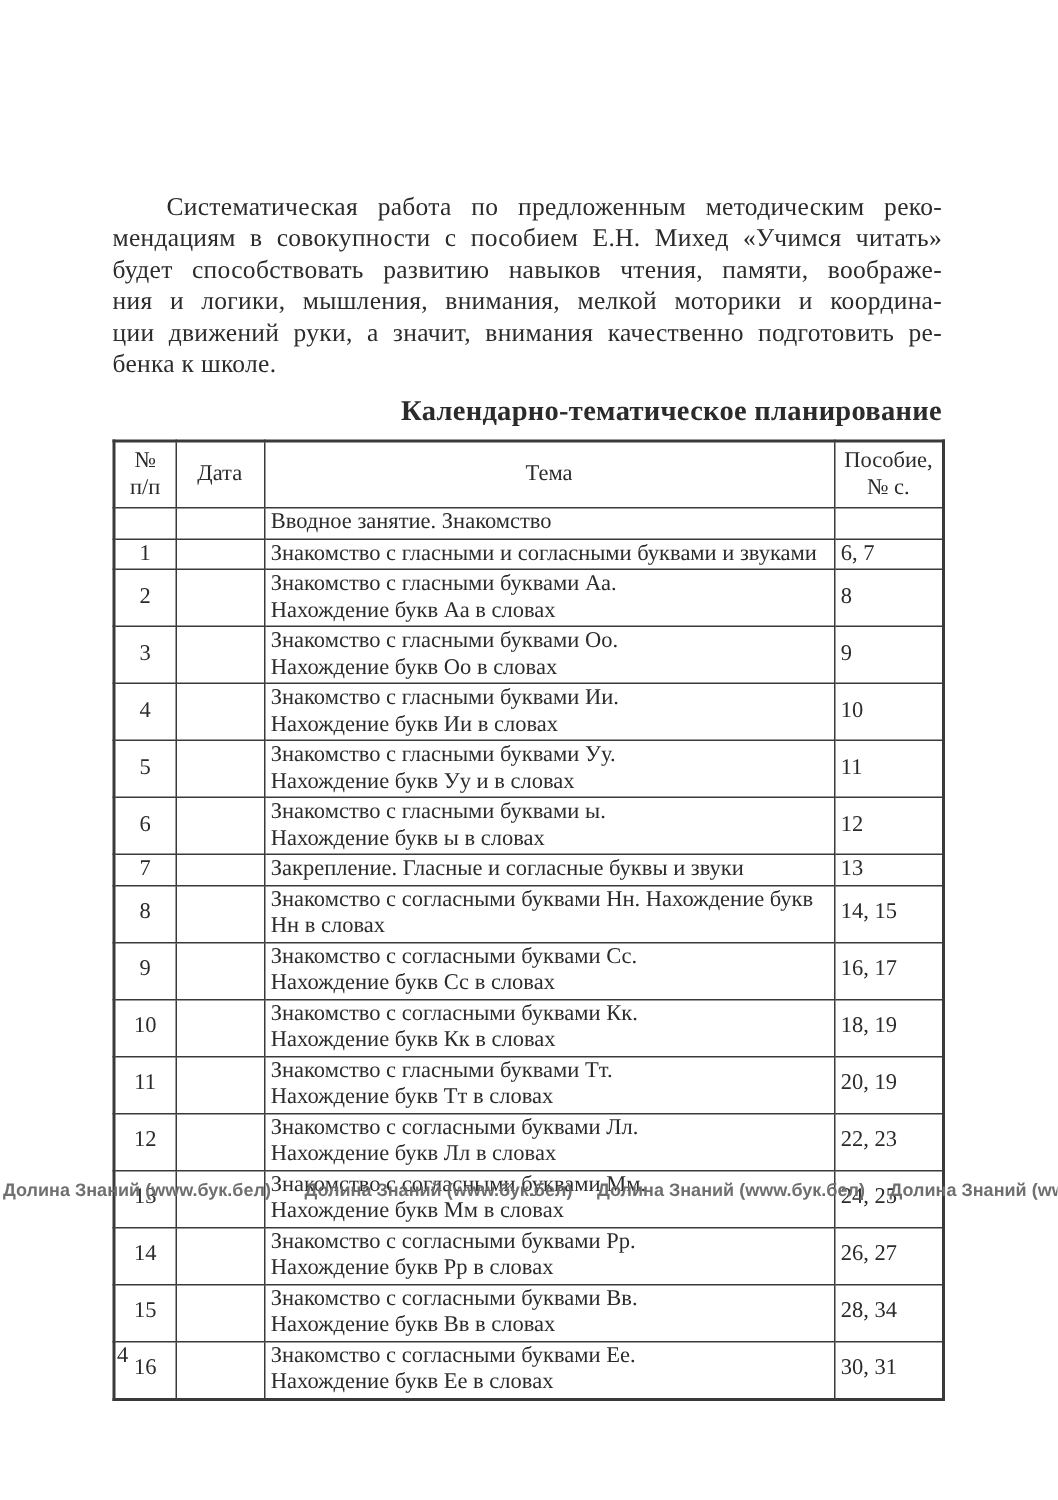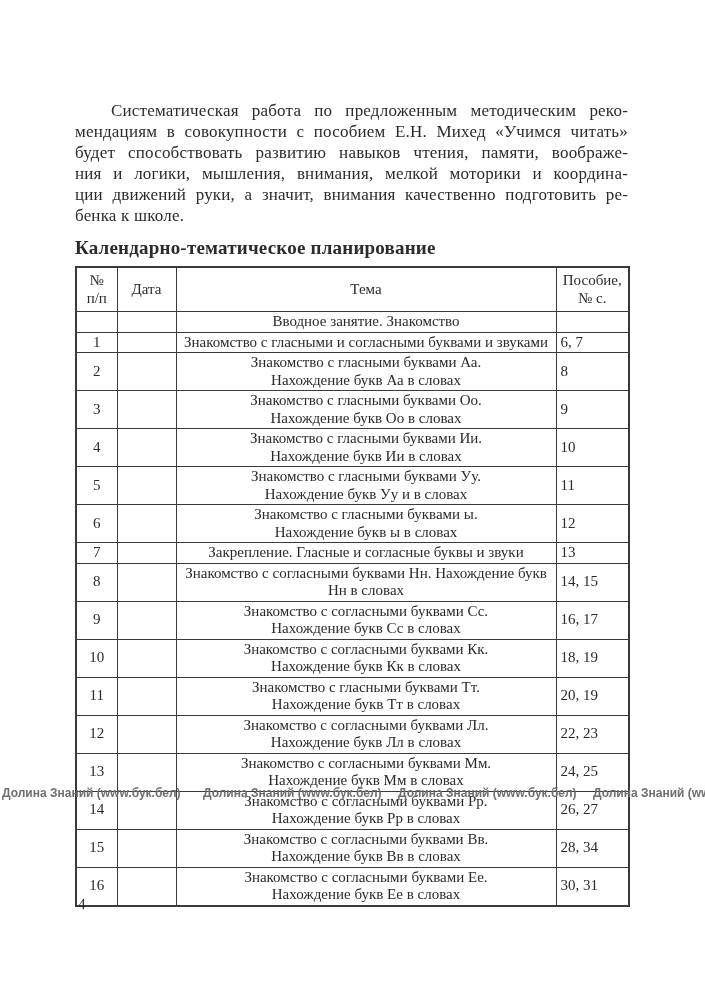--- a/index.html
+++ b/index.html
@@ -27,28 +27,28 @@
   .intro{
     font-size:17px;
     line-height:21px;
     letter-spacing:0.2px;
   }
   .intro-line{
     text-align:justify;
     text-align-last:justify;
     white-space:nowrap;
   }
-  .intro-line:first-child{text-indent:36px;}
+  .intro-line:first-child{text-indent:36px;margin-top:27px;}
   .intro-line:last-child{text-align-last:left;}
   
   .heading{
     margin:11px 0 7px 0;
     font-size:19px;
     font-weight:bold;
-    text-align:left;
+    text-align:right;
     letter-spacing:0.2px;
   }
   
   table.plan{
     border-collapse:collapse;
     table-layout:fixed;
     width:553px;
     font-size:15px;
     border:2px solid var(--border);
   }
@@ -60,21 +60,21 @@
     white-space:pre-line;
     overflow:hidden;
   }
   table.plan th{
     font-weight:normal;
     text-align:center;
     padding:4px 2px;
   }
   td.c-num{text-align:center;}
   td.c-date{}
-  td.c-topic{text-align:center;padding-left:7px;padding-right:5px;vertical-align:top;}
+  td.c-topic{text-align:left;padding-left:7px;padding-right:5px;vertical-align:top;}
   td.c-pages{text-align:left;}
   
   .watermark{
     position:absolute;
     top:786px;
     font-family:"Liberation Sans","DejaVu Sans",sans-serif;
     font-size:12px;
     font-weight:bold;
     color:var(--wm);
     white-space:nowrap;

